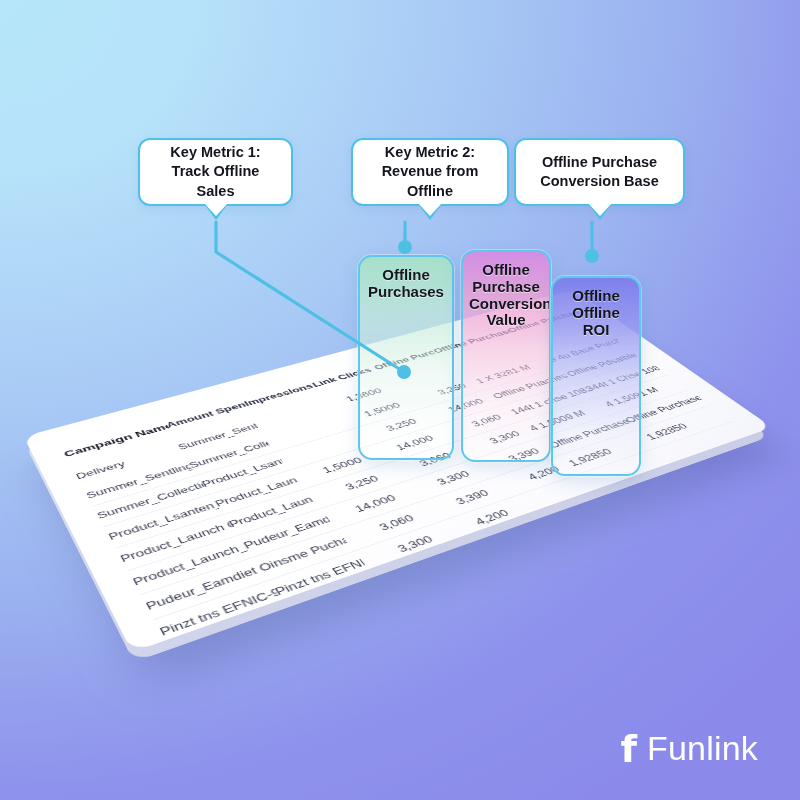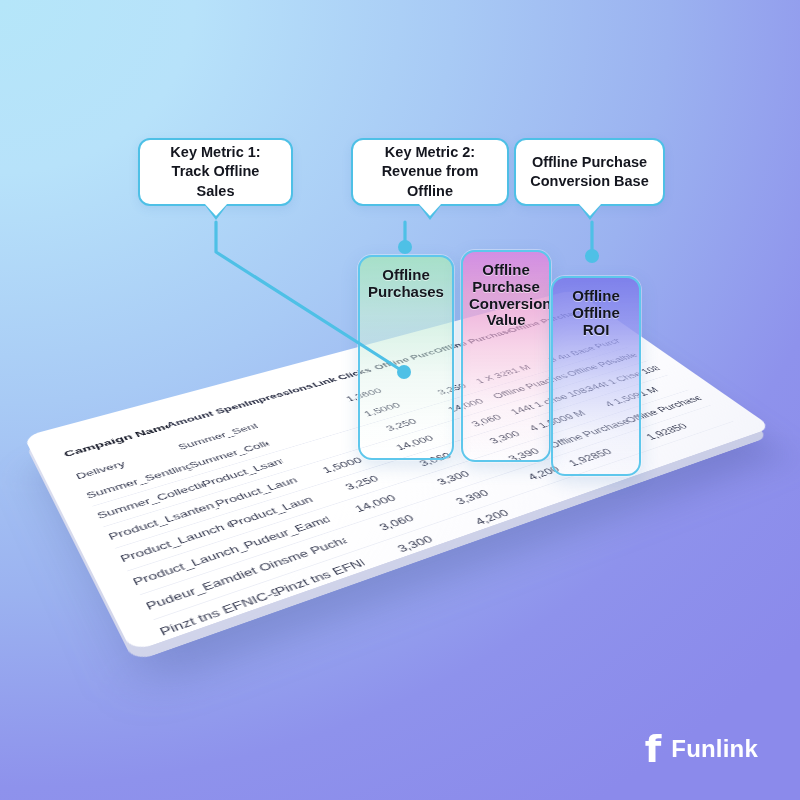--- a/index.html
+++ b/index.html
@@ -112,36 +112,36 @@
   }
   .callout::after, .callout::before{
     content:""; position:absolute; left:50%; bottom:-15px;
     width:0; height:0; transform:translateX(-50%);
     border-left:12px solid transparent; border-right:12px solid transparent;
   }
   .callout::before{ border-top:16px solid #4ec0e6; bottom:-16px; }
   .callout::after{ border-top:13px solid #ffffff; bottom:-12px; }
   .co1{ left:138px; top:138px; width:155px; height:68px; }
   .co2{ left:326px; top:138px; width:158px; height:68px;margin-left:25px; }
-  .co3{ left:514px; top:138px; width:151px; height:68px; }
+  .co3{ left:514px; top:138px; width:171px; height:68px; }
 
   
   #connectors{ position:absolute; inset:0; pointer-events:none; }
 
   
   .brand{
     position:absolute; right:42px; bottom:32px;
     display:flex; align-items:center; gap:10px;
     color:#ffffff;
   }
   .brand-mark{
     font-size:38px; font-weight:800; line-height:1;
     font-family:"DejaVu Sans", sans-serif;
   }
-  .brand-name{ font-size:24px; font-weight:700; letter-spacing:.2px; }
+  .brand-name{ font-size:34px; font-weight:400; letter-spacing:.2px; }
 </style>
 </head>
 <body>
 
 <div id="stage">
 
   <div class="table-wrap">
     <div class="card-shadow"></div>
     <div class="card-slab"></div>
     <div class="card">

